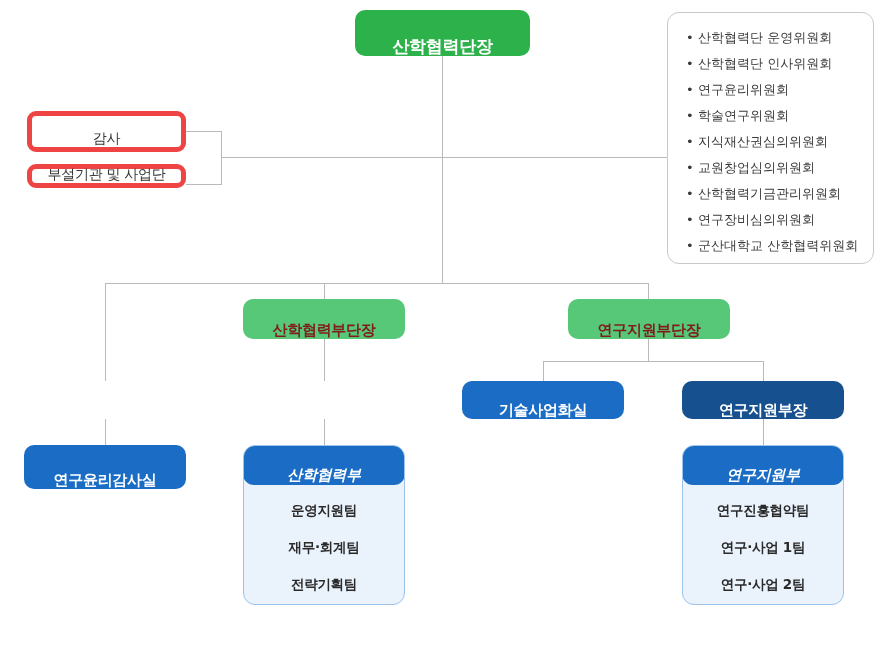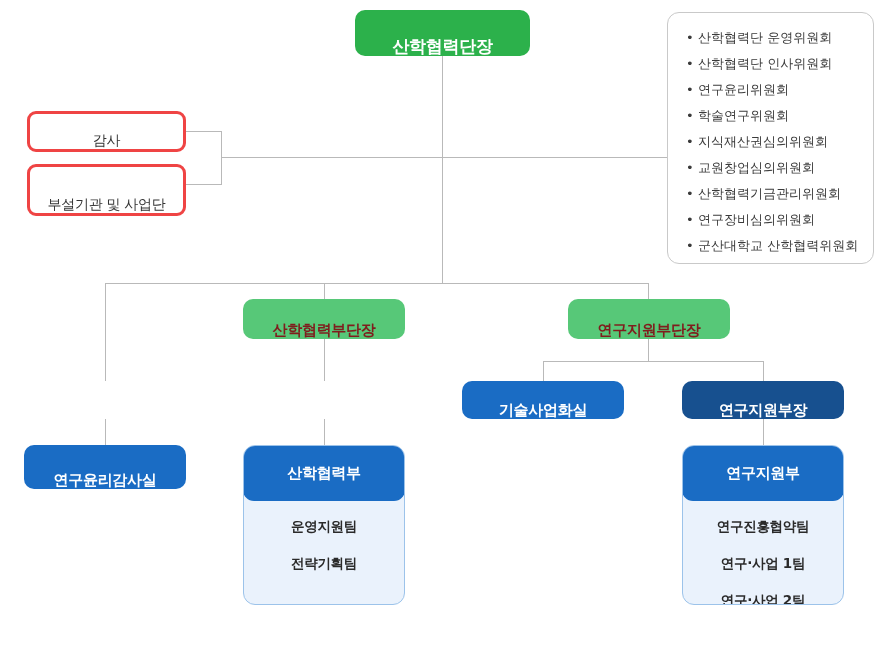--- a/index.html
+++ b/index.html
@@ -57,21 +57,21 @@
     color: #ffffff;
     font-size: 15px;
   }
   .node.blue {
     background: #1a6cc4;
     color: #ffffff;
     font-size: 15px;
   }
   .node.outline {
     background: #ffffff;
-    border: 3px solid #ef4444;
+    border: 5px solid #ef4444;
     color: #333333;
     font-size: 14px;
     font-weight: normal;
     border-radius: 9px;
   }
 
   
   .panel {
     position: absolute;
     box-sizing: border-box;
@@ -107,31 +107,32 @@
   .group {
     position: absolute;
     box-sizing: border-box;
     border: 1px solid #9cc3ea;
     border-radius: 12px;
     background: #eaf2fc;
     overflow: hidden;
   }
   .group .group-head {
     box-sizing: border-box;
-    height: 56px;
+    height: 40px;
     margin: -1px;
     display: flex;
-    align-items: center;
+    align-items: flex-end;
     justify-content: center;
     background: #1a6cc4;
     color: #ffffff;
     font-size: 15px;
     font-weight: bold;
     border-radius: 11px;
     letter-spacing: -0.3px;
+    font-style: italic;
   }
   .group .group-body {
     padding: 18px 0 14px 0;
   }
   .group .team {
     text-align: center;
     font-size: 13.5px;
     color: #2a2a2a;
     font-weight: bold;
     letter-spacing: -0.3px;
@@ -177,21 +178,21 @@
   <div class="line v" style="left:105px; top:419px; height:26px;"></div>
 
   <div class="node green-dark" style="left:355px; top:10px; width:175px; height:46px;">
     <span>산학협력단장</span>
   </div>
 
   <div class="node outline" style="left:27px; top:111px; width:159px; height:41px;">
     <span>감사</span>
   </div>
 
-  <div class="node outline" style="left:27px; top:164px; width:159px; height:52px;">
+  <div class="node outline" style="left:27px; top:164px; width:159px; height:24px;">
     <span>부설기관 및 사업단</span>
   </div>
 
   <div class="panel" style="left:667px; top:12px; width:207px; height:252px;">
     <ul>
       <li>
         <span class="bullet">•</span>
         <span>산학협력단 운영위원회</span>
       </li>
       <li>
@@ -250,20 +251,21 @@
   <div class="node blue" style="left:24px; top:445px; width:162px; height:44px;">
     <span>연구윤리감사실</span>
   </div>
 
   <div class="group" style="left:243px; top:445px; width:162px; height:160px;">
     <div class="group-head">
       <span>산학협력부</span>
     </div>
     <div class="group-body">
       <div class="team">운영지원팀</div>
+      <div class="team">재무·회계팀</div>
       <div class="team">전략기획팀</div>
     </div>
   </div>
 
   <div class="group" style="left:682px; top:445px; width:162px; height:160px;">
     <div class="group-head">
       <span>연구지원부</span>
     </div>
     <div class="group-body">
       <div class="team">연구진흥협약팀</div>

